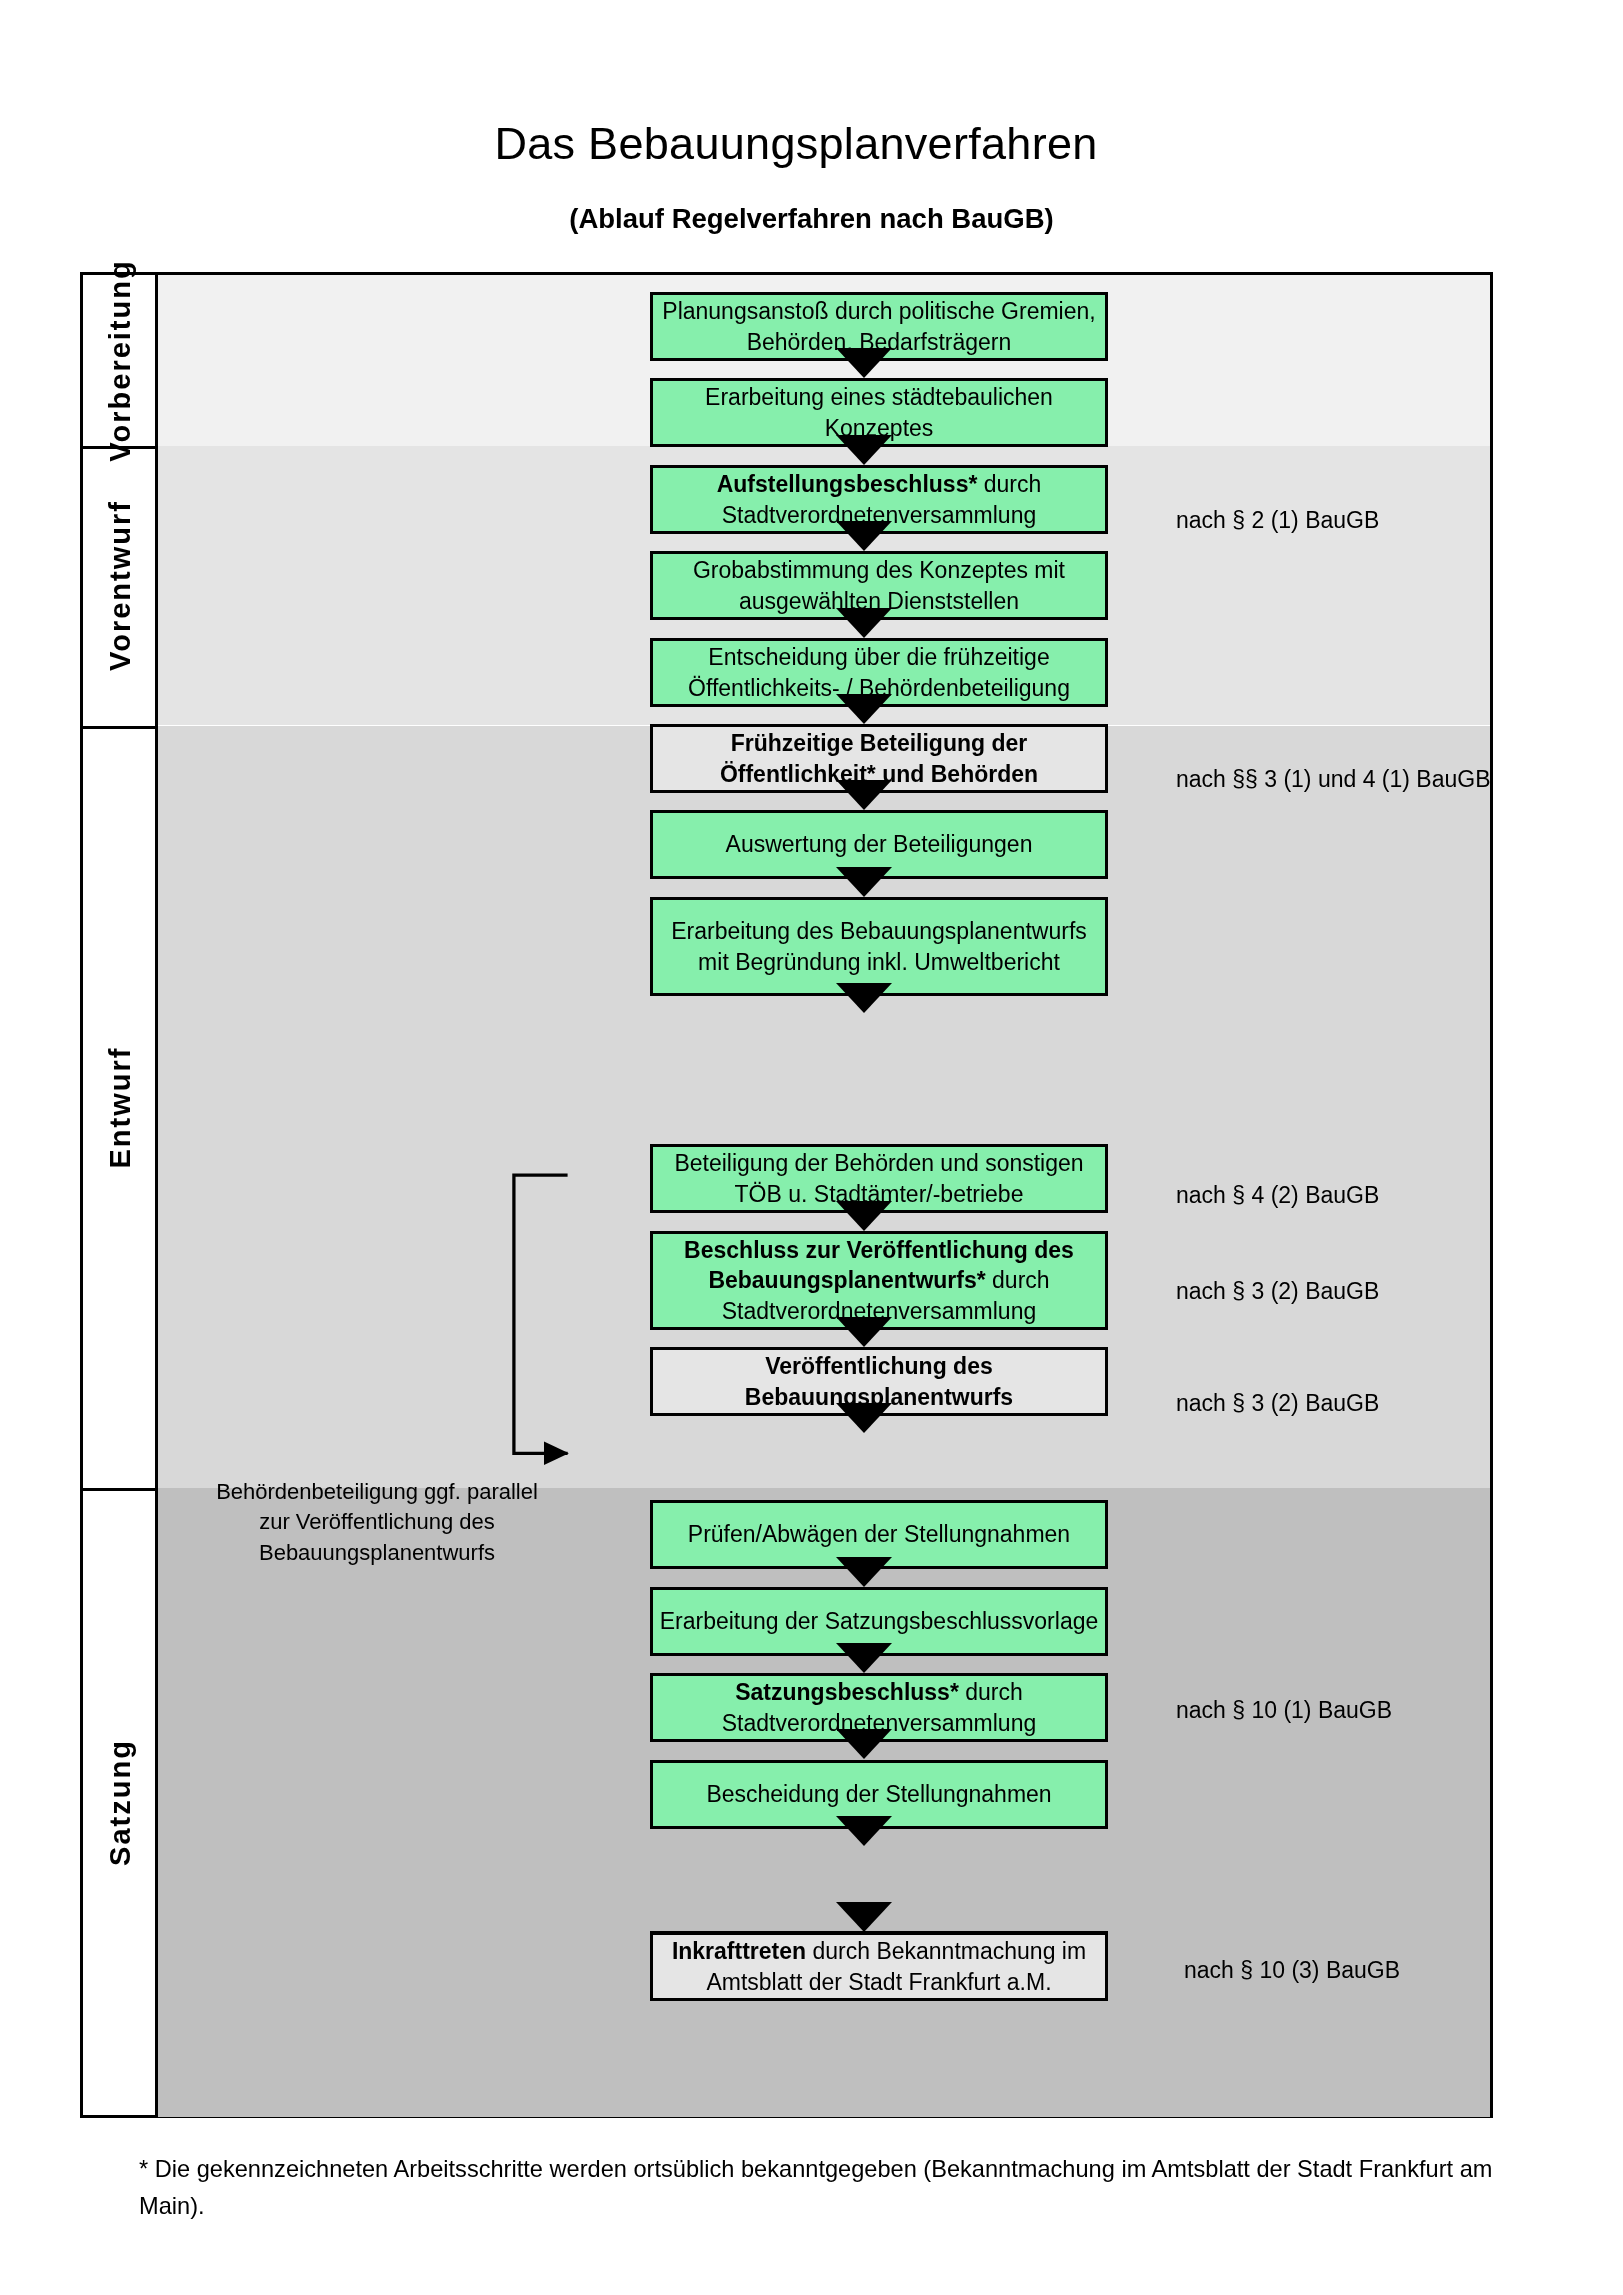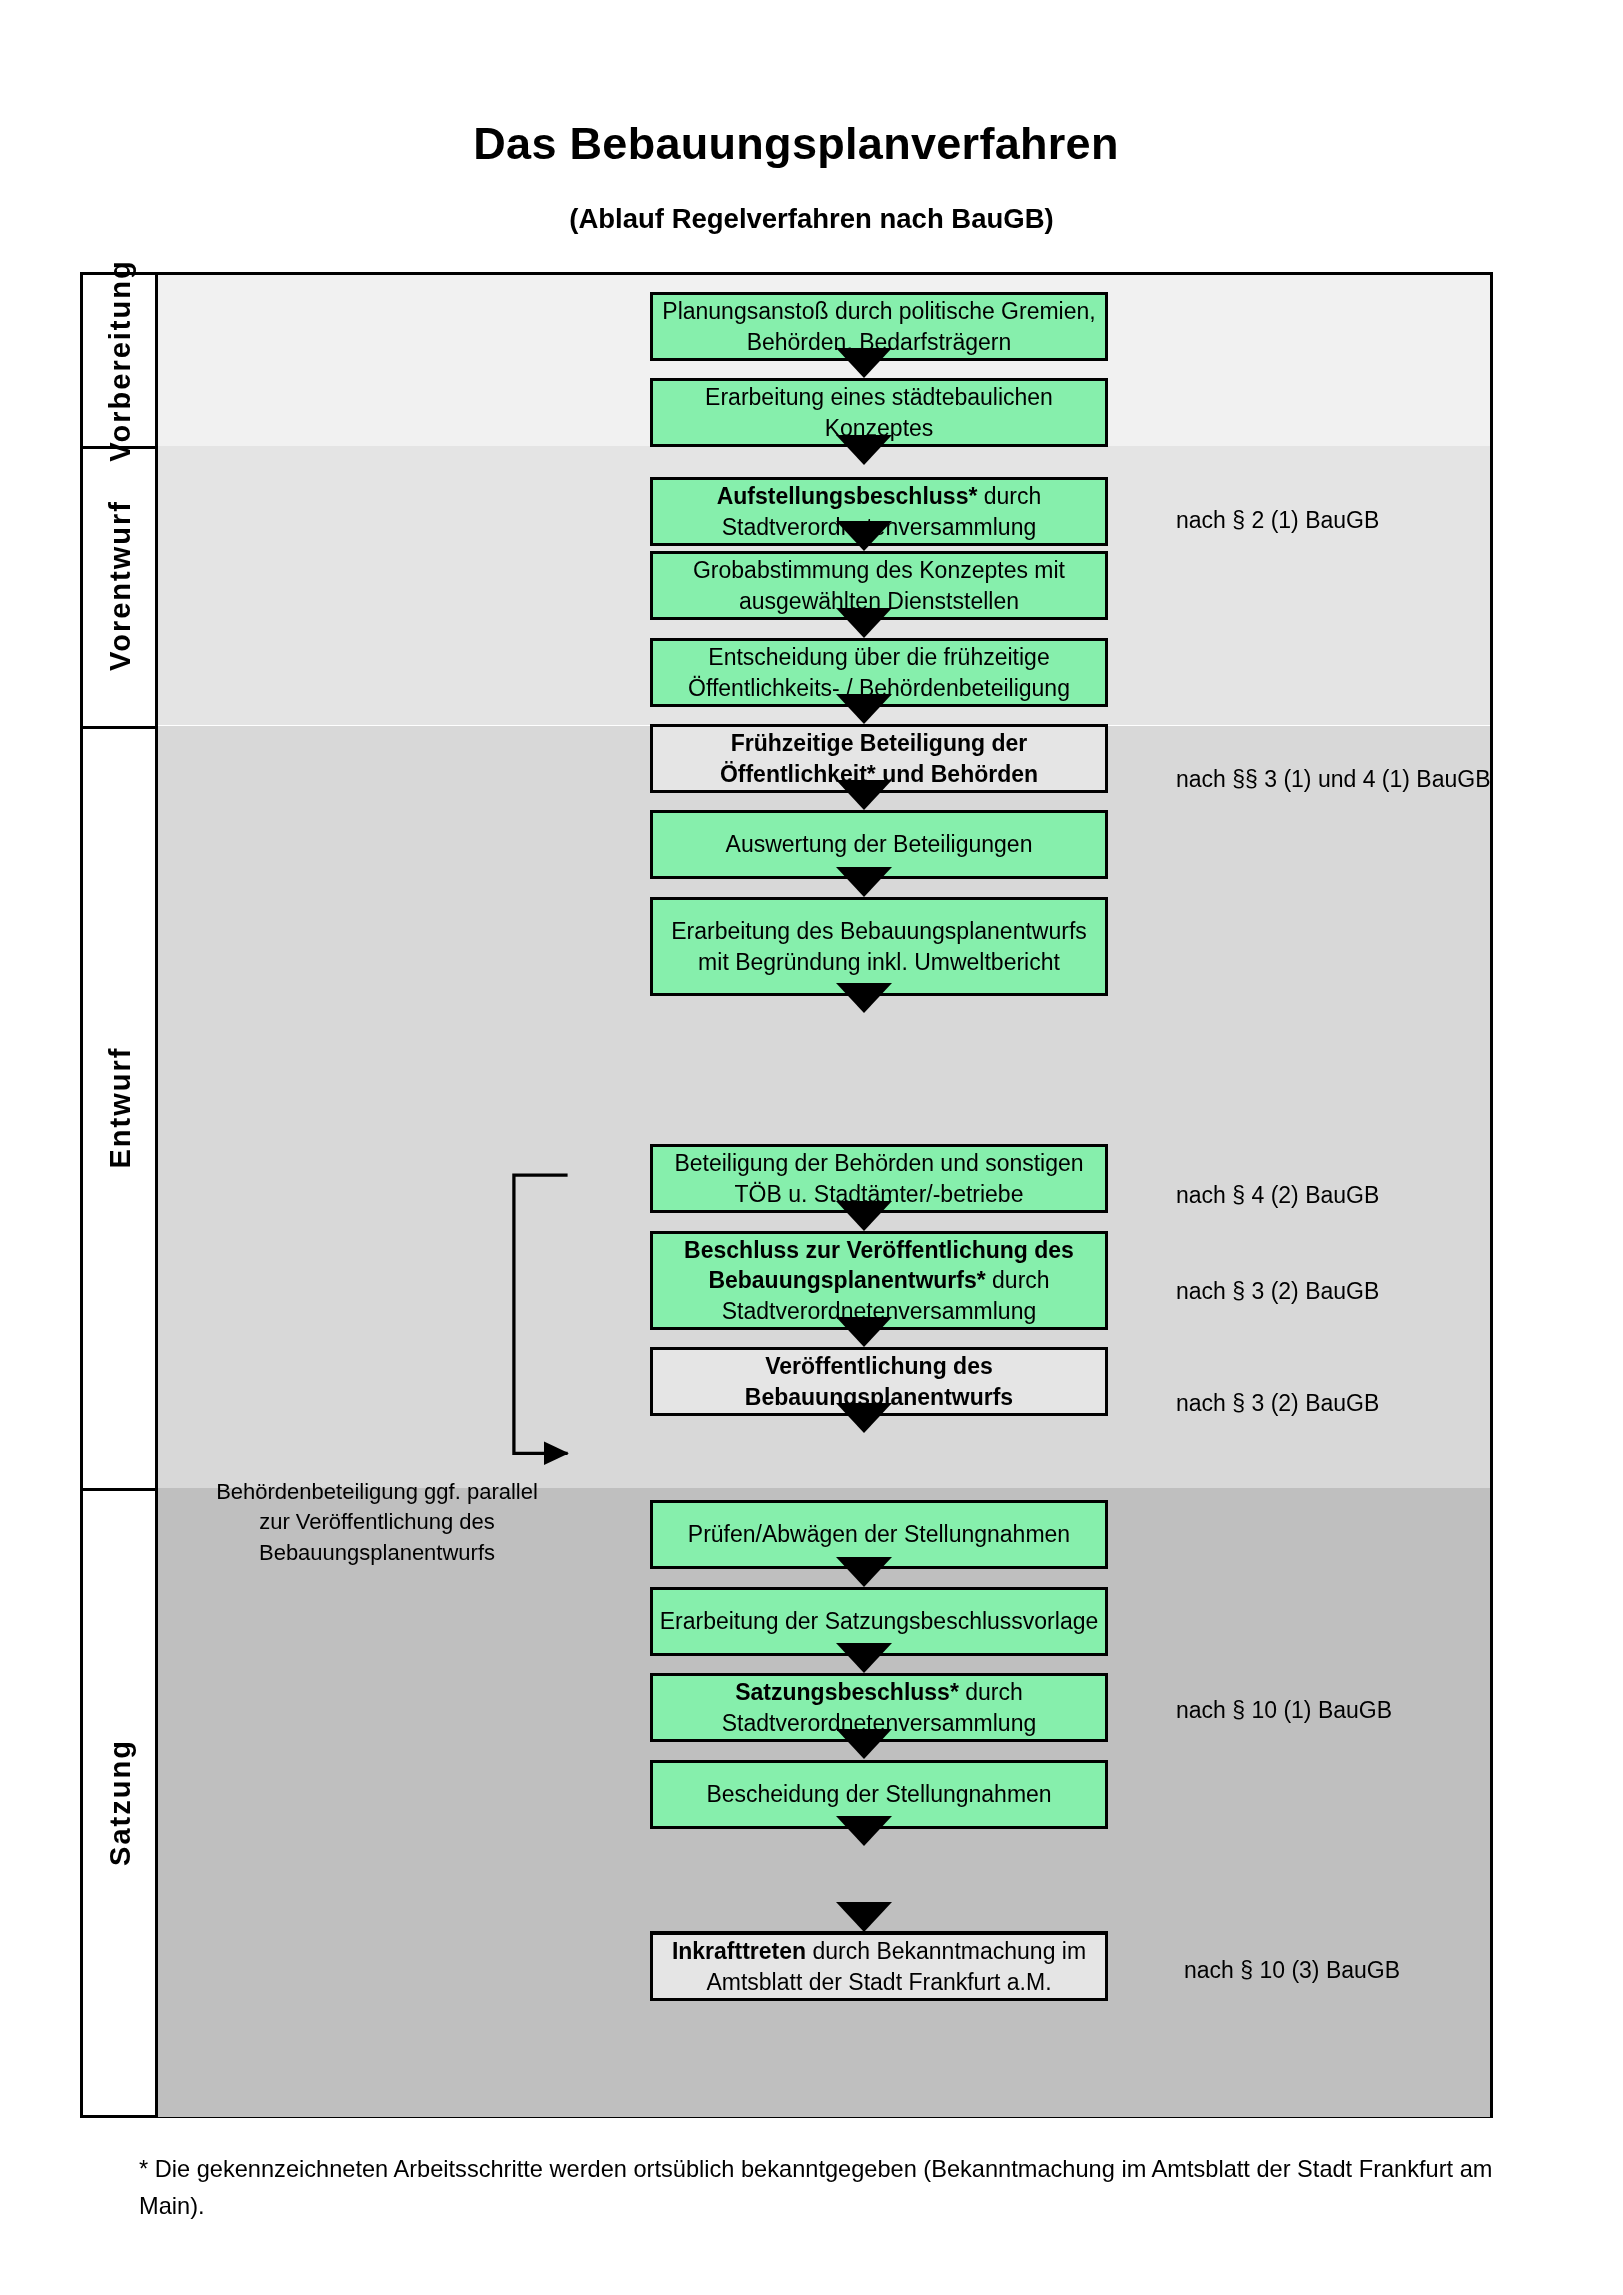--- a/index.html
+++ b/index.html
@@ -16,21 +16,21 @@
     overflow: hidden;
   }
 
   
   #title {
     position: absolute;
     left: 0; top: 118px;
     width: 1592px;
     text-align: center;
     font-size: 45px;
-    font-weight: bold;
+    font-weight: normal;
     letter-spacing: 0.3px;
   }
   #subtitle {
     position: absolute;
     left: 0; top: 203px;
     width: 1623px;
     text-align: center;
     font-size: 27.5px;
     font-weight: bold;
   }
@@ -197,21 +197,21 @@
   <div class="node" style="top:17px;height:69px;">
     <span>Planungsanstoß durch politische Gremien, Behörden, Bedarfsträgern</span>
   </div>
   <div class="arrow" style="top:73px;"></div>
 
   <div class="node" style="top:103px;height:69px;">
     <span>Erarbeitung eines städtebaulichen Konzeptes</span>
   </div>
   <div class="arrow" style="top:160px;"></div>
 
-  <div class="node" style="top:202px;height:69px;">
+  <div class="node" style="top:190px;height:69px;">
     <span><b>Aufstellungsbeschluss*</b><span> durch Stadtverordnetenversammlung</span></span>
   </div>
   <div class="arrow" style="top:246px;"></div>
 
   <div class="node" style="top:276px;height:69px;">
     <span>Grobabstimmung des Konzeptes mit ausgewählten Dienststellen</span>
   </div>
   <div class="arrow" style="top:333px;"></div>
 
   <div class="node" style="top:363px;height:69px;">

